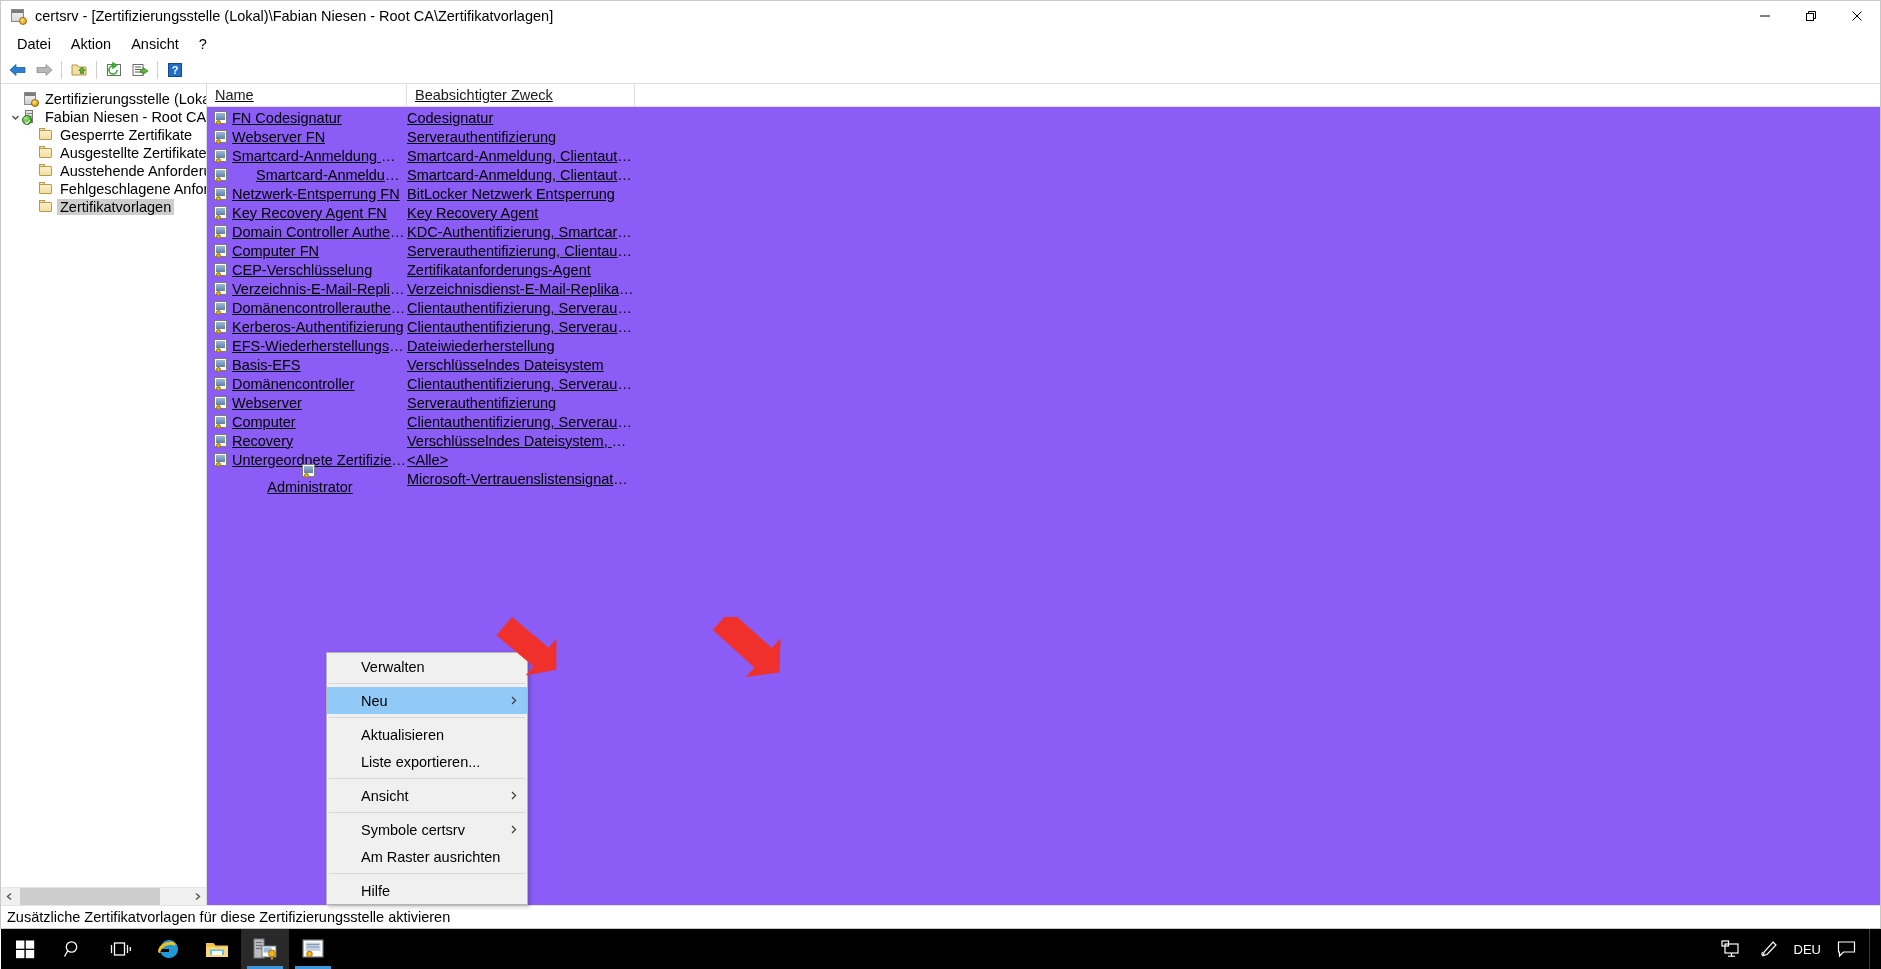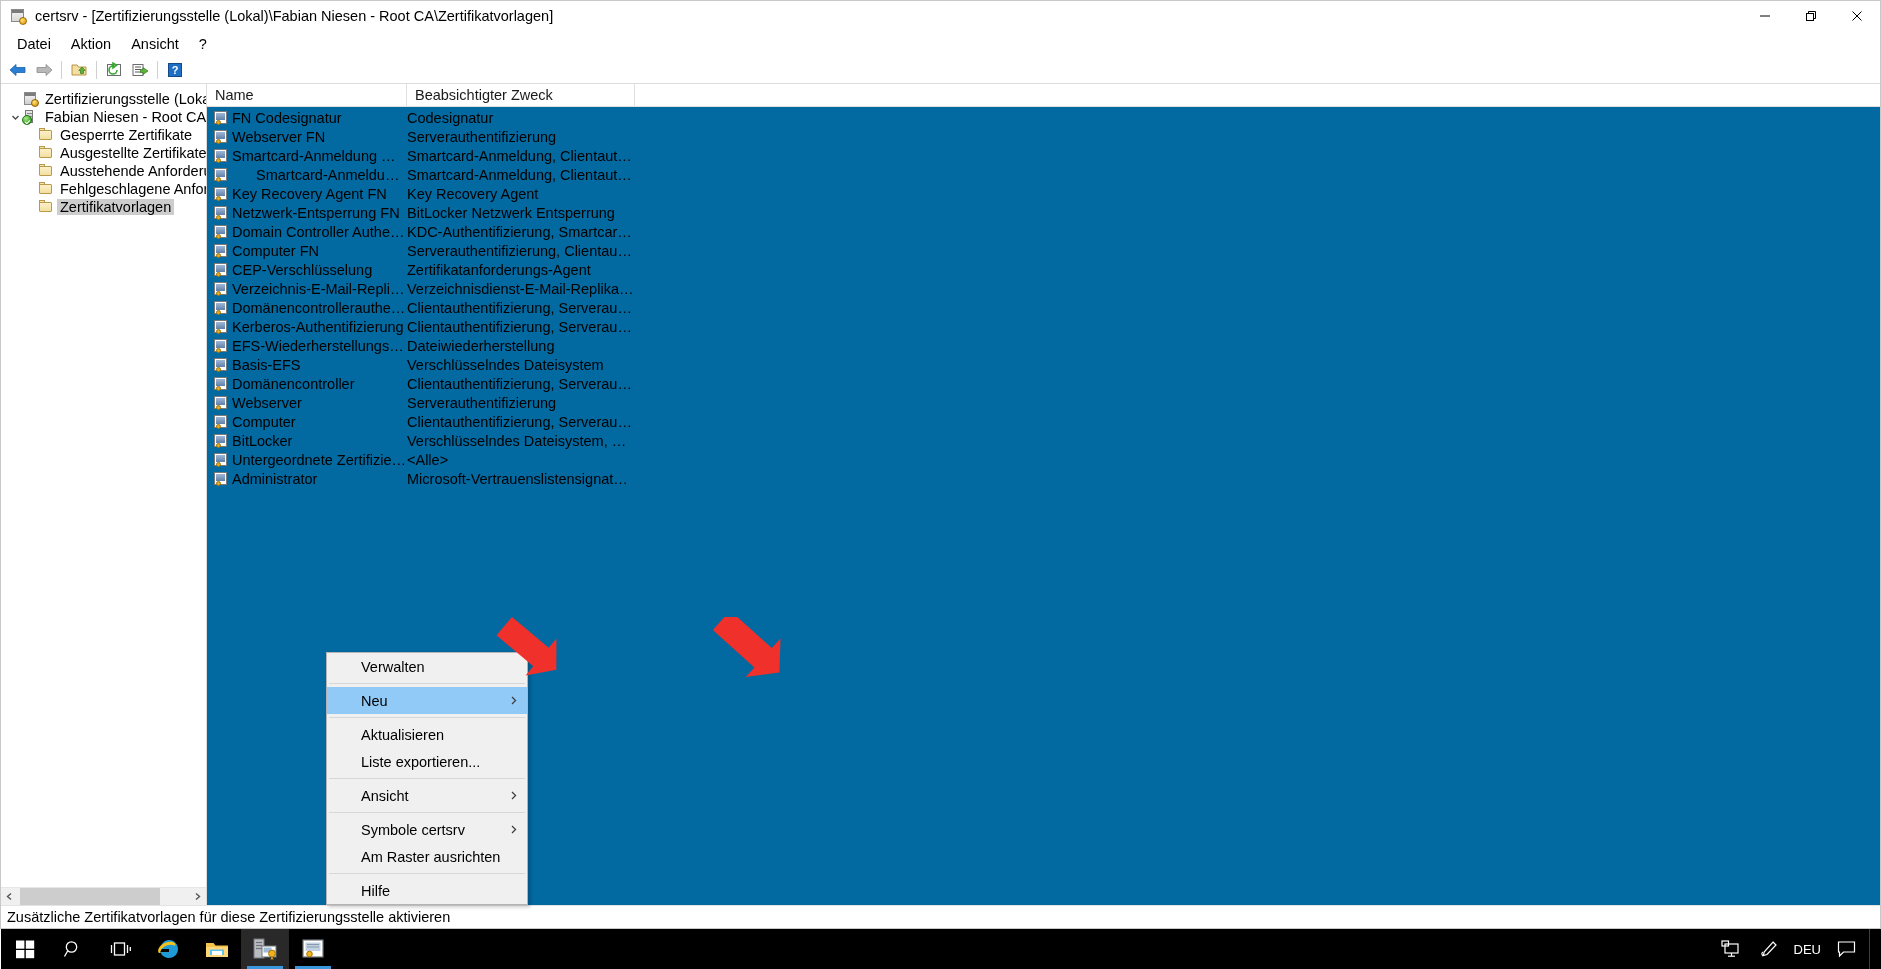--- a/index.html
+++ b/index.html
@@ -264,23 +264,24 @@
   .hsb-thumb {
     position: absolute; left: 2px; top: 0; bottom: 0;
     width: 140px;
     background: #cdcdcd;
     cursor: default;
   }
 
   
   .list-pane {
     flex: 1 1 auto;
-    background: #0369a1;
+    background: #8b5cf6;
     position: relative;
     overflow: hidden;
+    text-decoration: underline;
   }
   .list-header {
     height: 22px;
     display: flex;
     border-bottom: 1px solid #e0e0e0;
     background: #ffffff;
   }
   .lh-cell {
     display: flex;
     align-items: center;
@@ -655,42 +656,42 @@
             </div>
             <div class="lr-purpose" style="width: 228px;">Smartcard-Anmeldung, Clientauthentif...</div>
           </div>
           <div class="list-row">
             <div class="lr-name" style="width: 200px;">
               <span class="ico ico-cert">
                 <span class="page"></span>
                 <span class="inner"></span>
                 <span class="seal2"></span>
               </span>
+              <span class="txt">Netzwerk-Entsperrung FN</span>
+            </div>
+            <div class="lr-purpose" style="width: 228px;">BitLocker Netzwerk Entsperrung</div>
+          </div>
+          <div class="list-row">
+            <div class="lr-name" style="width: 200px;">
+              <span class="ico ico-cert">
+                <span class="page"></span>
+                <span class="inner"></span>
+                <span class="seal2"></span>
+              </span>
               <span class="txt">Key Recovery Agent FN</span>
             </div>
             <div class="lr-purpose" style="width: 228px;">Key Recovery Agent</div>
           </div>
           <div class="list-row">
             <div class="lr-name" style="width: 200px;">
               <span class="ico ico-cert">
                 <span class="page"></span>
                 <span class="inner"></span>
                 <span class="seal2"></span>
               </span>
-              <span class="txt">Netzwerk-Entsperrung FN</span>
-            </div>
-            <div class="lr-purpose" style="width: 228px;">BitLocker Netzwerk Entsperrung</div>
-          </div>
-          <div class="list-row">
-            <div class="lr-name" style="width: 200px;">
-              <span class="ico ico-cert">
-                <span class="page"></span>
-                <span class="inner"></span>
-                <span class="seal2"></span>
-              </span>
               <span class="txt">Domain Controller Authentication (K...</span>
             </div>
             <div class="lr-purpose" style="width: 228px;">KDC-Authentifizierung, Smartcard-An...</div>
           </div>
           <div class="list-row">
             <div class="lr-name" style="width: 200px;">
               <span class="ico ico-cert">
                 <span class="page"></span>
                 <span class="inner"></span>
                 <span class="seal2"></span>
@@ -798,37 +799,37 @@
             </div>
             <div class="lr-purpose" style="width: 228px;">Clientauthentifizierung, Serverauthentif...</div>
           </div>
           <div class="list-row">
             <div class="lr-name" style="width: 200px;">
               <span class="ico ico-cert">
                 <span class="page"></span>
                 <span class="inner"></span>
                 <span class="seal2"></span>
               </span>
-              <span class="txt">BitLocker</span>
+              <span class="txt">Recovery</span>
             </div>
             <div class="lr-purpose" style="width: 228px;">Verschlüsselndes Dateisystem, Sichere E...</div>
           </div>
           <div class="list-row">
             <div class="lr-name" style="width: 200px;">
               <span class="ico ico-cert">
                 <span class="page"></span>
                 <span class="inner"></span>
                 <span class="seal2"></span>
               </span>
               <span class="txt">Untergeordnete Zertifizierungsstelle</span>
             </div>
             <div class="lr-purpose" style="width: 228px;">&lt;Alle&gt;</div>
           </div>
           <div class="list-row">
-            <div class="lr-name" style="width: 200px;">
+            <div class="lr-name" style="width: 200px; flex-direction: column;">
               <span class="ico ico-cert">
                 <span class="page"></span>
                 <span class="inner"></span>
                 <span class="seal2"></span>
               </span>
               <span class="txt">Administrator</span>
             </div>
             <div class="lr-purpose" style="width: 228px;">Microsoft-Vertrauenslistensignatur, Vers...</div>
           </div>
         </div>

